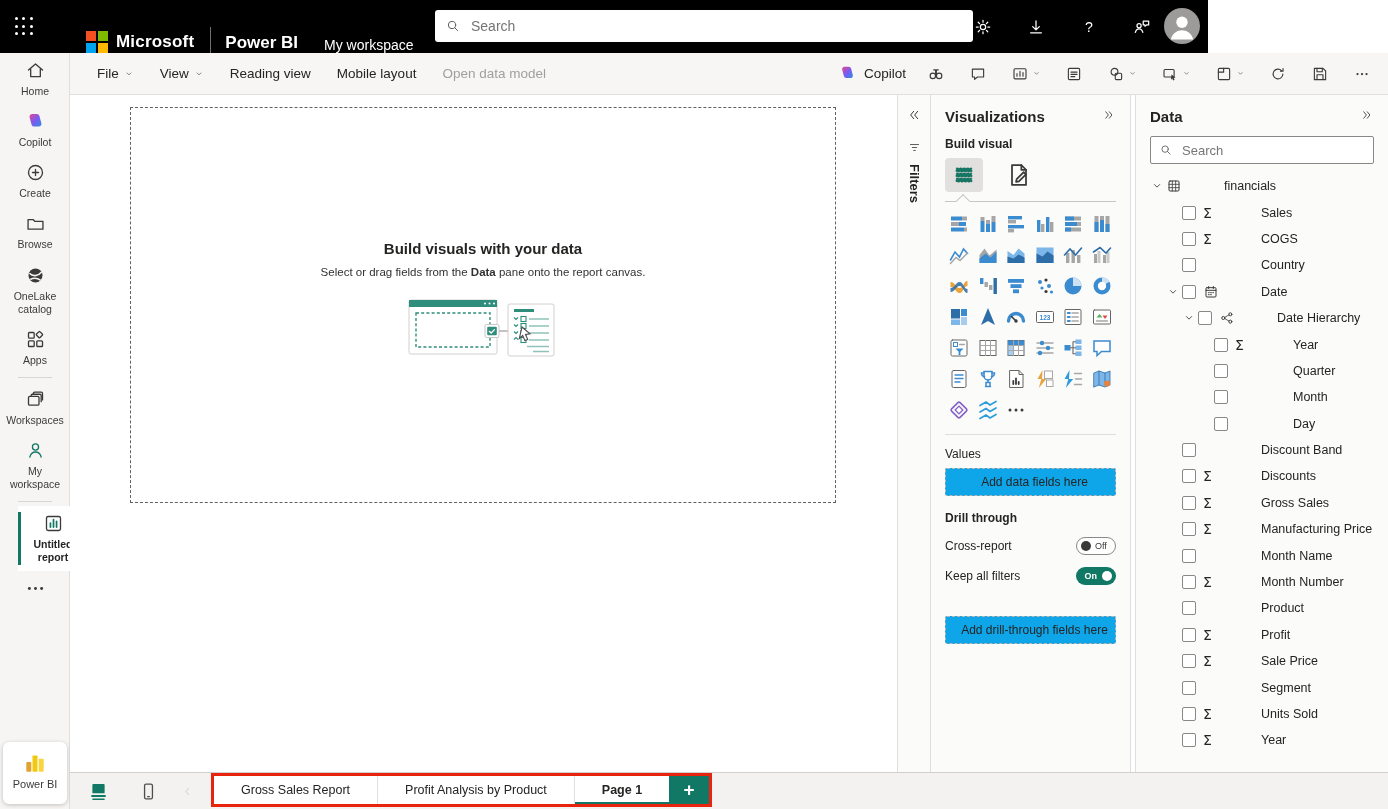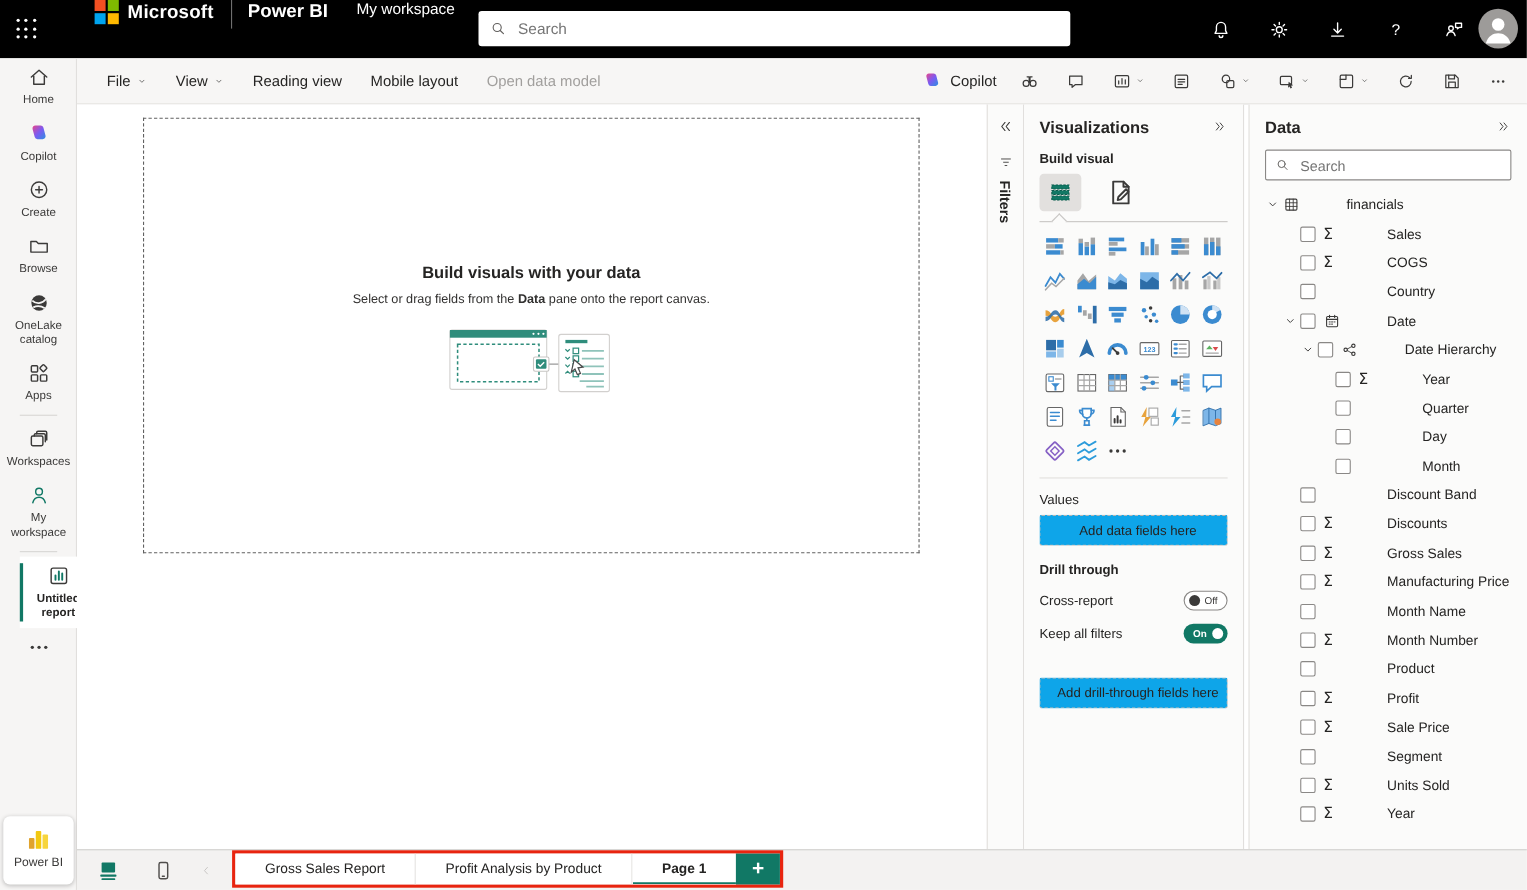--- a/index.html
+++ b/index.html
@@ -1,22 +1,22 @@
 <!DOCTYPE html>
 <html><head>
 <meta charset="utf-8">
 <style>
   html,body{margin:0;padding:0;width:1388px;height:809px;overflow:hidden;
     font-family:"Liberation Sans","DejaVu Sans",sans-serif;background:#fff;}
   .app{position:absolute;inset:0;}
   svg{display:block;width:100%;height:100%;}
 
   
-  .topbar{position:absolute;left:0;top:0;width:1388px;height:53px;background:#000;
-    display:flex;align-items:flex-start;color:#fff;}
+  .topbar{position:absolute;left:0;top:0;width:1208px;height:53px;background:#000;
+    display:flex;align-items:flex-end;color:#fff;}
   .waffle{width:48px;height:53px;display:flex;align-items:center;justify-content:center;cursor:pointer;}
   .waffle-grid{display:grid;grid-template-columns:repeat(3,4px);grid-template-rows:repeat(3,4px);gap:3.5px;}
   .waffle-grid span{width:3px;height:3px;border-radius:50%;background:#fff;}
   .ms-logo{display:flex;align-items:center;gap:8px;margin-left:38px;cursor:pointer;}
   .ms-squares{display:grid;grid-template-columns:10px 10px;grid-template-rows:10px 10px;gap:2px;}
   .ms-squares i:nth-child(1){background:#f25022}.ms-squares i:nth-child(2){background:#7fba00}
   .ms-squares i:nth-child(3){background:#00a4ef}.ms-squares i:nth-child(4){background:#ffb900}
   .ms-name{font-size:17px;font-weight:700;letter-spacing:.2px;}
   .top-div{width:1px;height:26px;background:#6f6f6f;margin:0 14px 0 16px;}
   .product{font-size:17px;font-weight:700;}
@@ -987,26 +987,26 @@
             <span class="t-lbl">Year</span>
           </div>
           <div class="tree-row" style="padding-left: 64px;">
             <span class="cbx"></span>
             <span class="slot"></span>
             <span class="t-lbl">Quarter</span>
           </div>
           <div class="tree-row" style="padding-left: 64px;">
             <span class="cbx"></span>
             <span class="slot"></span>
+            <span class="t-lbl">Month</span>
+          </div>
+          <div class="tree-row" style="padding-left: 64px;">
+            <span class="cbx"></span>
+            <span class="slot"></span>
             <span class="t-lbl">Day</span>
-          </div>
-          <div class="tree-row" style="padding-left: 64px;">
-            <span class="cbx"></span>
-            <span class="slot"></span>
-            <span class="t-lbl">Month</span>
           </div>
           <div class="tree-row" style="padding-left: 32px;">
             <span class="cbx"></span>
             <span class="slot"></span>
             <span class="t-lbl">Discount Band</span>
           </div>
           <div class="tree-row" style="padding-left: 32px;">
             <span class="cbx"></span>
             <span class="slot">
               <span class="sigma">Σ</span>

